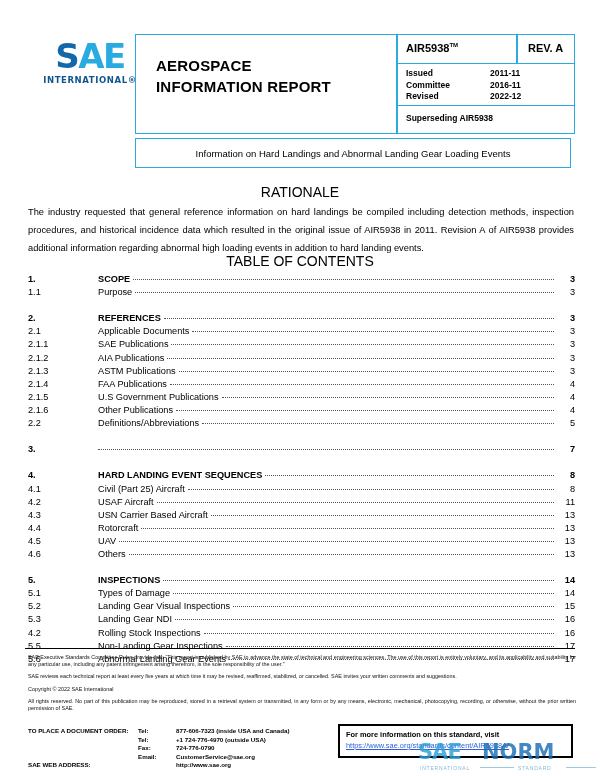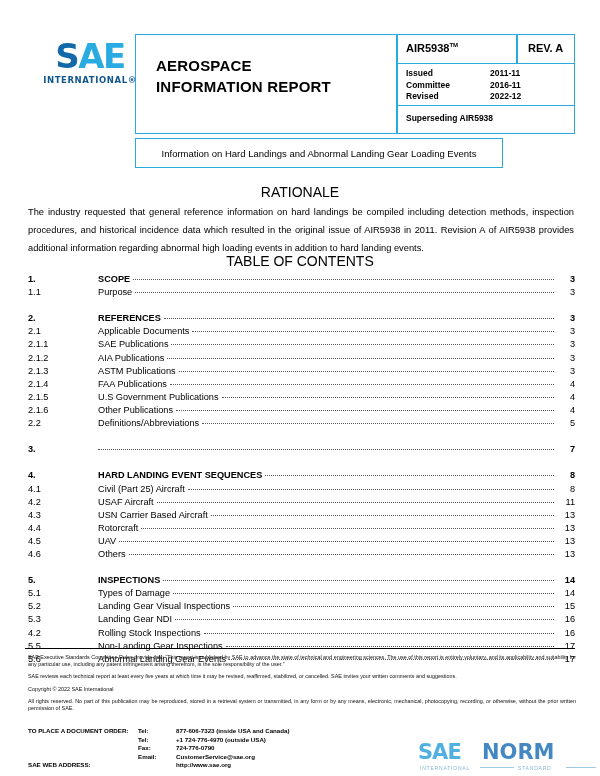--- a/index.html
+++ b/index.html
@@ -133,21 +133,21 @@
   .id-super {
     padding: 7px 0 0 8px;
     font-size: 8.5px;
     font-weight: bold;
   }
 
   .subtitle-box {
     position: absolute;
     left: 110px;
     top: 104px;
-    width: 368px;
+    width: 436px;
     height: 30px;
     border: 1.6px solid #29abe2;
     box-sizing: border-box;
     display: flex;
     align-items: center;
     justify-content: center;
     text-align: right;
   }
   .subtitle-text {
     font-size: 9.5px;
@@ -568,20 +568,24 @@
     <div class="order-row">
       <span class="ord-key">Email:</span>
       <span class="ord-val">CustomerService@sae.org</span>
     </div>
     <div class="order-row">
       <span class="ord-label">SAE WEB ADDRESS:</span>
       <span class="ord-val">http://www.sae.org</span>
     </div>
   </div>
 
+  <div class="info-box">
+    <div class="info-line1">For more information on this standard, visit</div>
+    <a class="info-link" href="#">https://www.sae.org/standards/content/AIR5938A/</a>
+  </div>
 
   <div class="watermark">
     <div class="wm-sae">SAE</div>
     <div class="wm-norm">NORM</div>
     <div class="wm-sub-left">INTERNATIONAL</div>
     <div class="wm-dash" style="left:62px; width:34px;"></div>
     <div class="wm-sub-right">STANDARD</div>
     <div class="wm-dash" style="left:148px; width:30px;"></div>
   </div>
 

